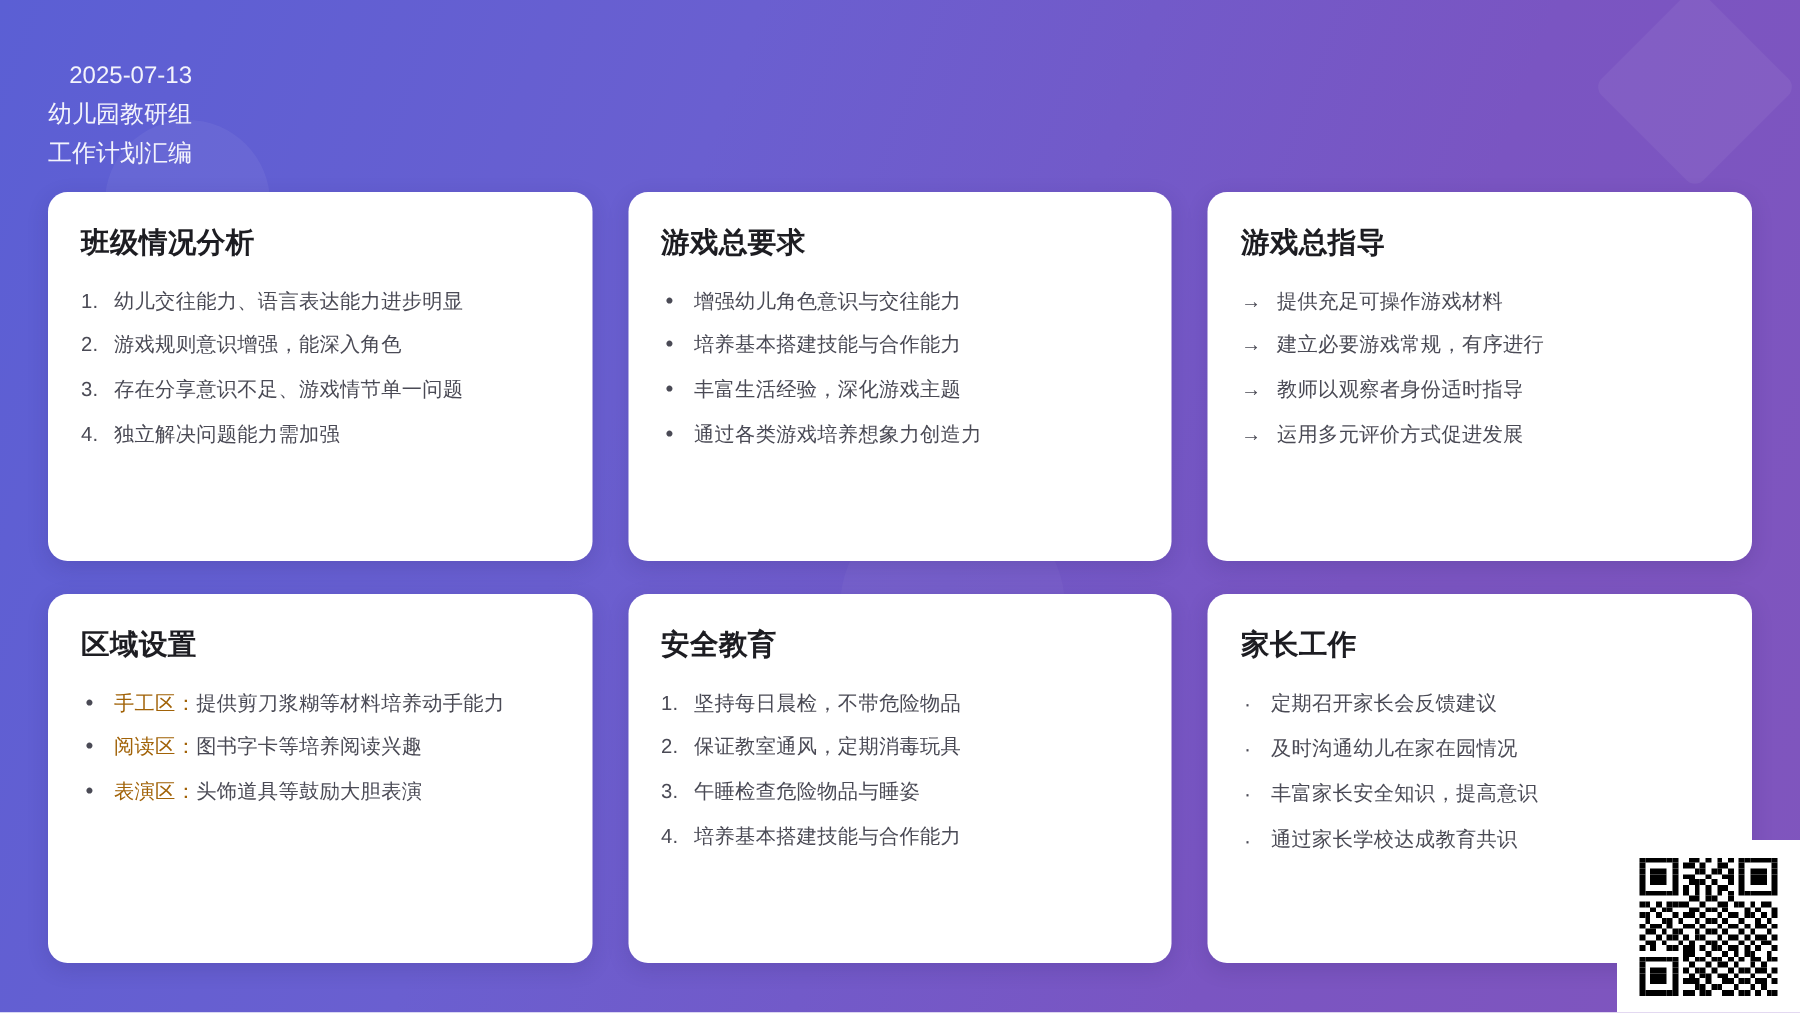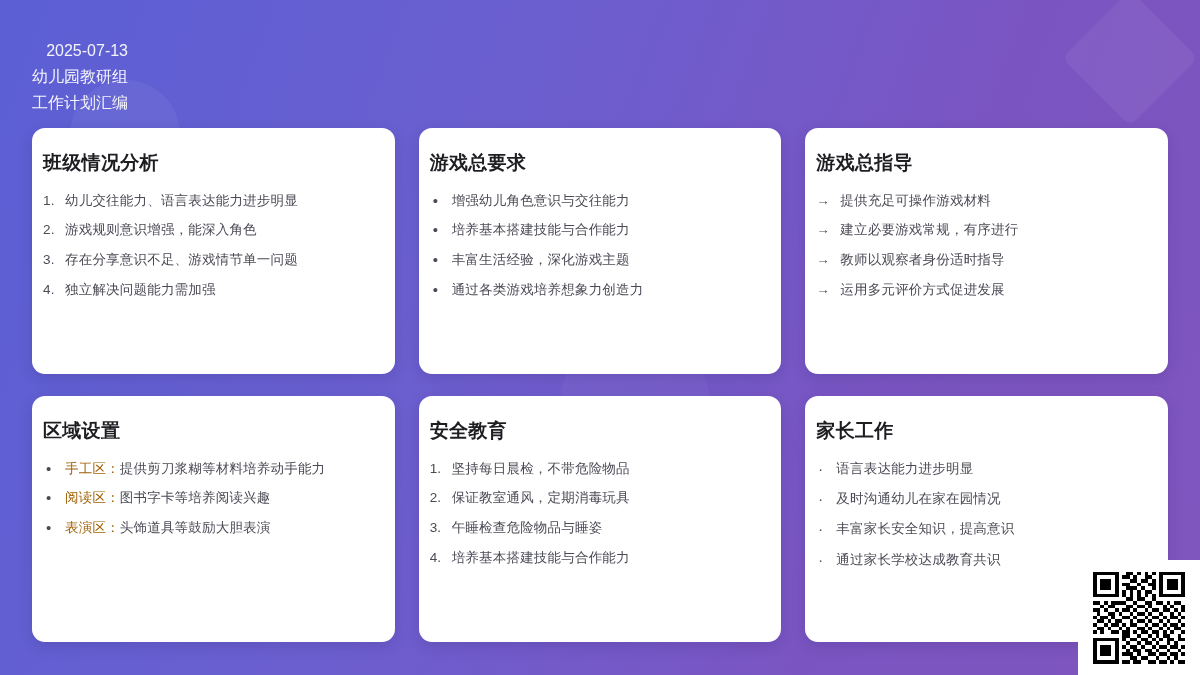--- a/index.html
+++ b/index.html
@@ -82,21 +82,21 @@
     display:grid;
     grid-template-columns:repeat(3,1fr);
     grid-template-rows:246px 246px;
     column-gap:24px;
     row-gap:22px;
   }
 
   .card {
     background:#ffffff;
     border-radius:13px;
-    padding:24px 22px 18px 11px;
+    padding:24px 22px 18px 22px;
     box-shadow:0 4px 14px rgba(40,25,90,0.16);
     overflow:hidden;
   }
 
   .card-title {
     font-size:19px;
     font-weight:bold;
     color:#1d1d22;
     line-height:1.2;
     margin-bottom:17px;
@@ -265,21 +265,21 @@
             <span class="marker num">4.</span>
             <span class="item-text"><span>培养基本搭建技能与合作能力</span></span>
           </li>
         </ul>
       </div>
       <div class="card">
         <div class="card-title">家长工作</div>
         <ul class="card-list">
           <li>
             <span class="marker mdot">·</span>
-            <span class="item-text"><span>语言表达能力进步明显</span></span>
+            <span class="item-text"><span>定期召开家长会反馈建议</span></span>
           </li>
           <li>
             <span class="marker mdot">·</span>
             <span class="item-text"><span>及时沟通幼儿在家在园情况</span></span>
           </li>
           <li>
             <span class="marker mdot">·</span>
             <span class="item-text"><span>丰富家长安全知识，提高意识</span></span>
           </li>
           <li>

